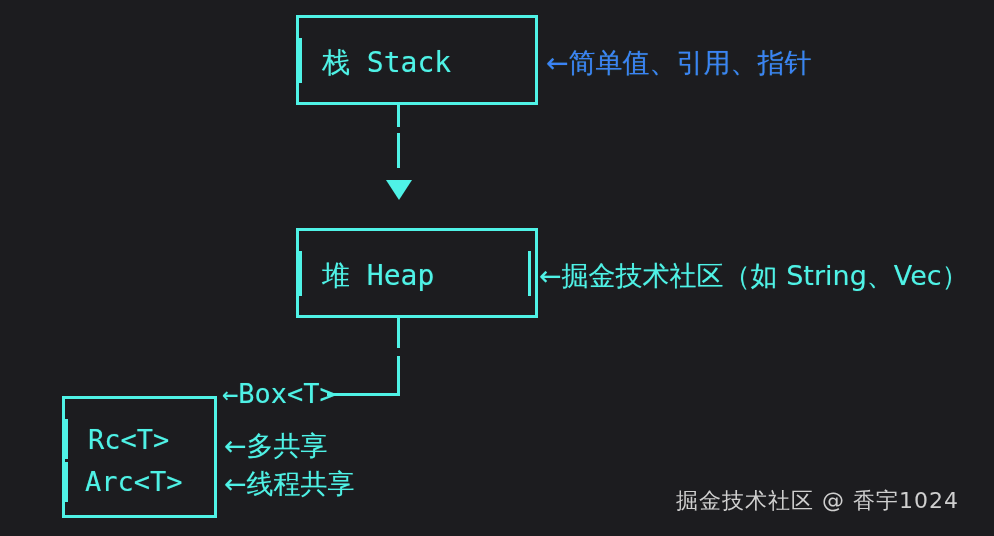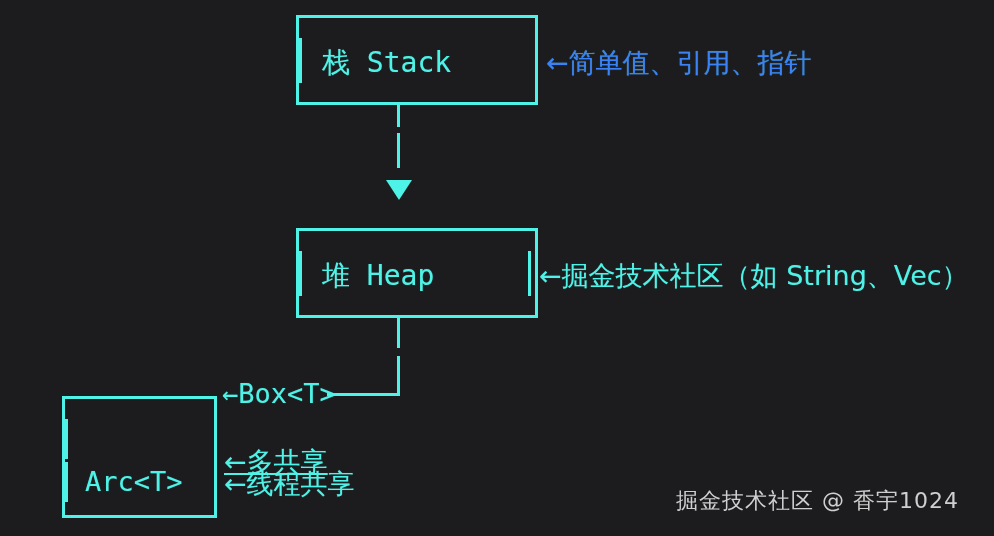--- a/index.html
+++ b/index.html
@@ -97,20 +97,21 @@
   <div class="vline" style="left: 397px; top: 356px; height: 38px; background: rgb(79, 242, 230);"></div>
   <div class="hline" style="left: 327px; top: 393px; width: 73px; background: rgb(79, 242, 230);"></div>
   <div class="label" style="left: 222px; top: 378px; font-size: 27px; color: rgb(79, 242, 230);">←Box&lt;T&gt;</div>
 
   <div class="box" style="left: 62px; top: 396px; width: 155px; height: 122px; border-color: rgb(79, 242, 230);"></div>
   <div class="pipe" style="left: 65px; top: 419px; height: 40px; background: rgb(79, 242, 230);"></div>
   <div class="pipe" style="left: 65px; top: 462px; height: 40px; background: rgb(79, 242, 230);"></div>
   <div class="pipe" style="left: 214px; top: 419px; height: 40px; background: rgb(79, 242, 230);"></div>
   <div class="pipe" style="left: 214px; top: 462px; height: 40px; background: rgb(79, 242, 230);"></div>
 
-  <div class="label-cjk" style="left: 224px; top: 444px; font-size: 27px; color: rgb(79, 242, 230); text-decoration: underline;">←多共享</div>
+  <div class="label" style="left: 88px; top: 424px; font-size: 27px; color: rgb(79, 242, 230);">Rc&lt;T&gt;</div>
+  <div class="label-cjk" style="left: 224px; top: 428px; font-size: 27px; color: rgb(79, 242, 230);">←多共享</div>
 
   <div class="label" style="left: 85px; top: 466px; font-size: 27px; color: rgb(79, 242, 230);">Arc&lt;T&gt;</div>
   <div class="label-cjk" style="left: 224px; top: 466px; font-size: 27px; color: rgb(79, 242, 230);">←线程共享</div>
 
   <div class="watermark" style="left: 676px; top: 486px; color: rgb(207, 207, 207);">掘金技术社区 @ 香宇1024</div>
 
 </div>
 
 </body></html>

